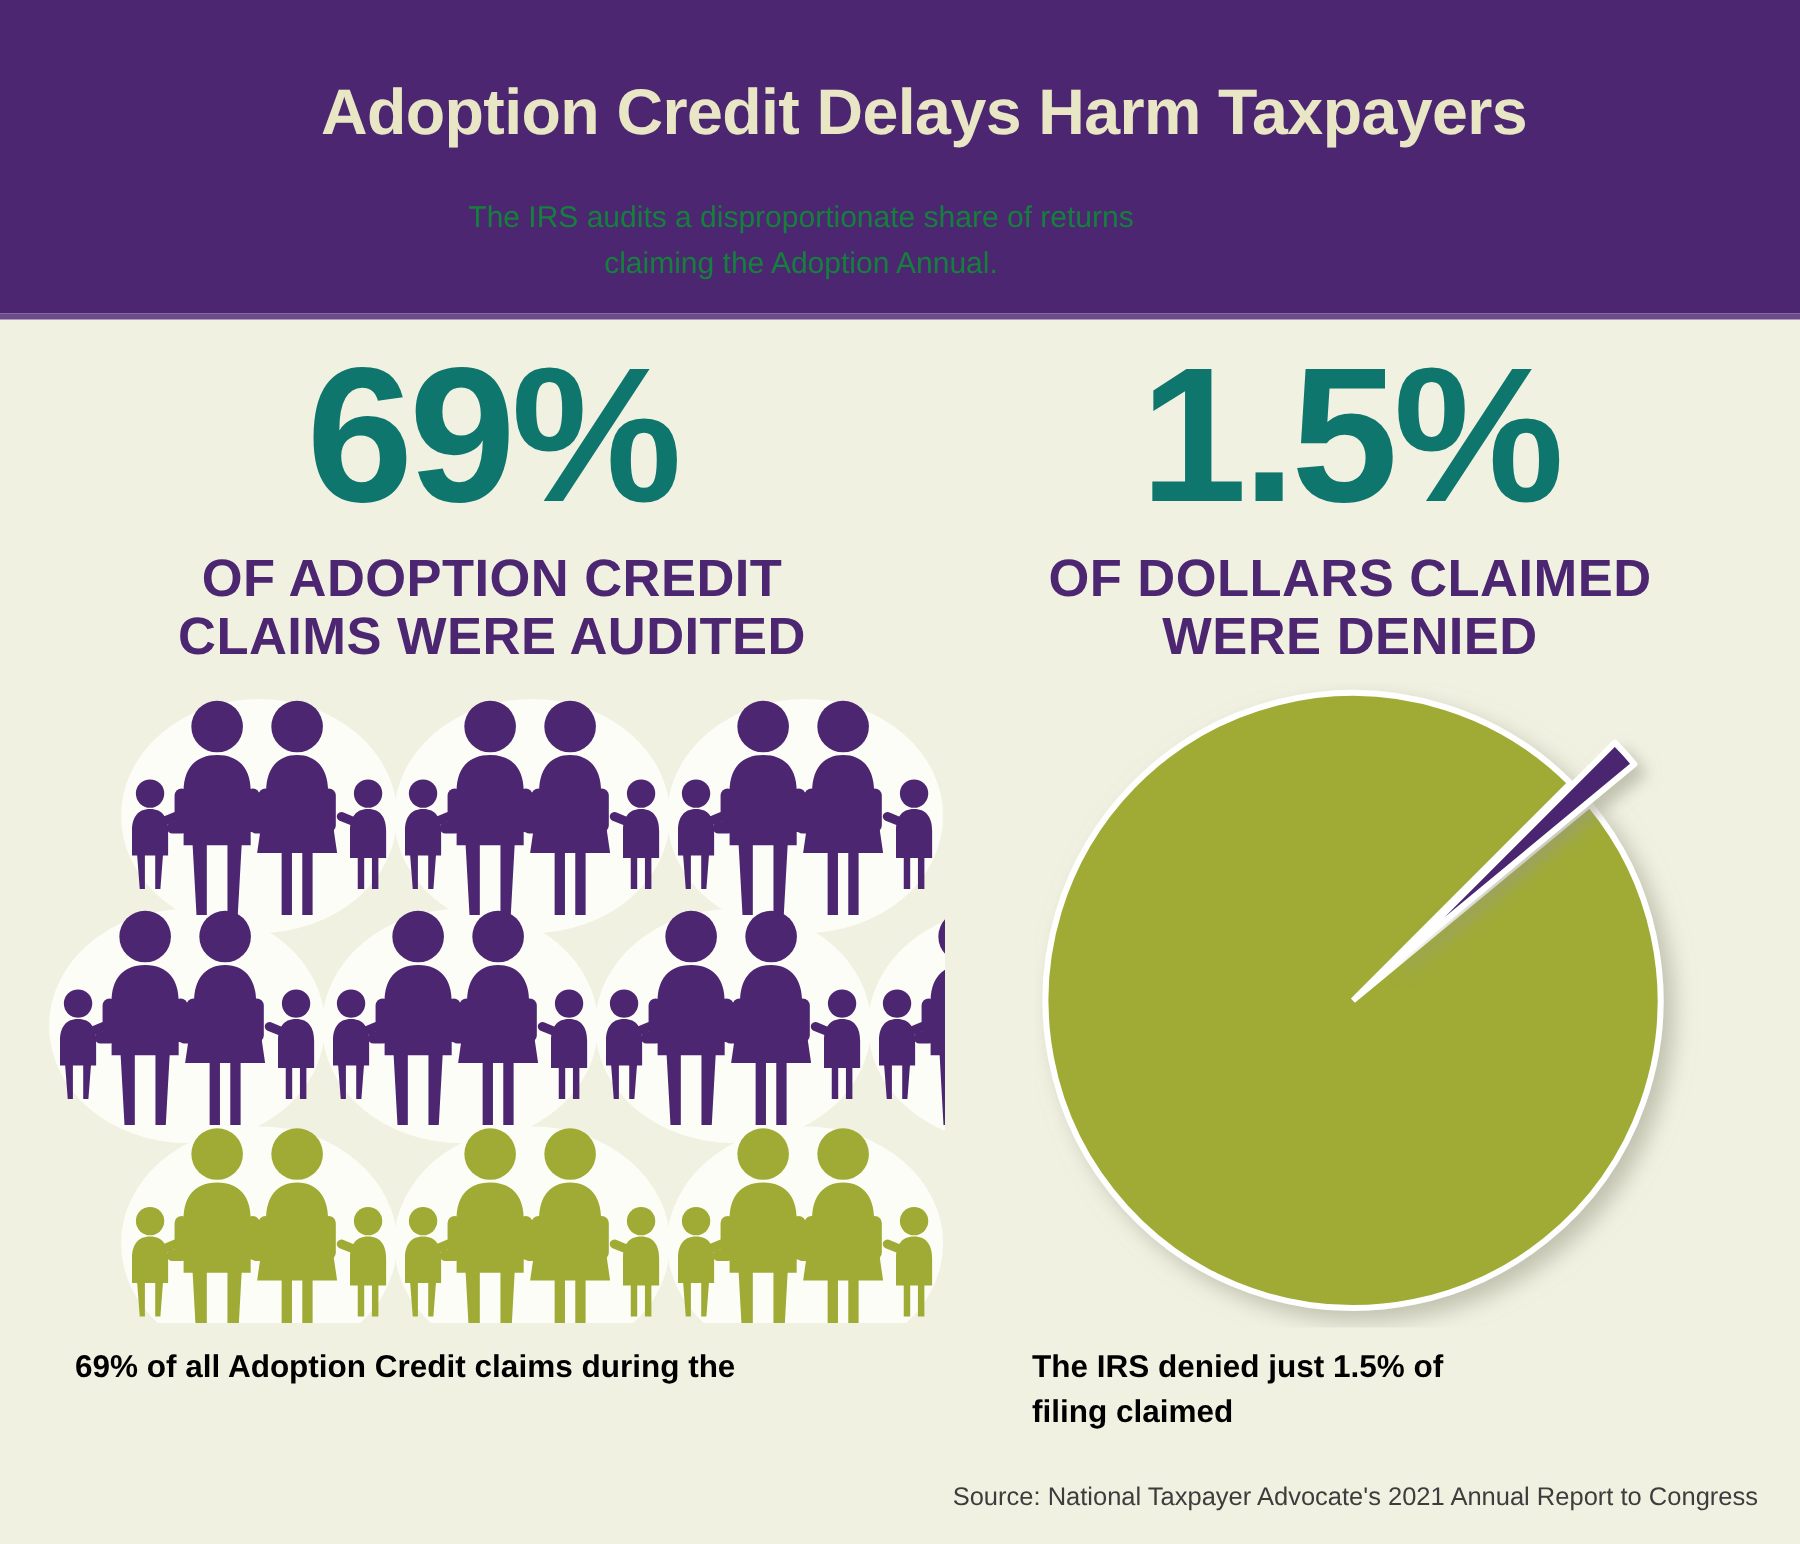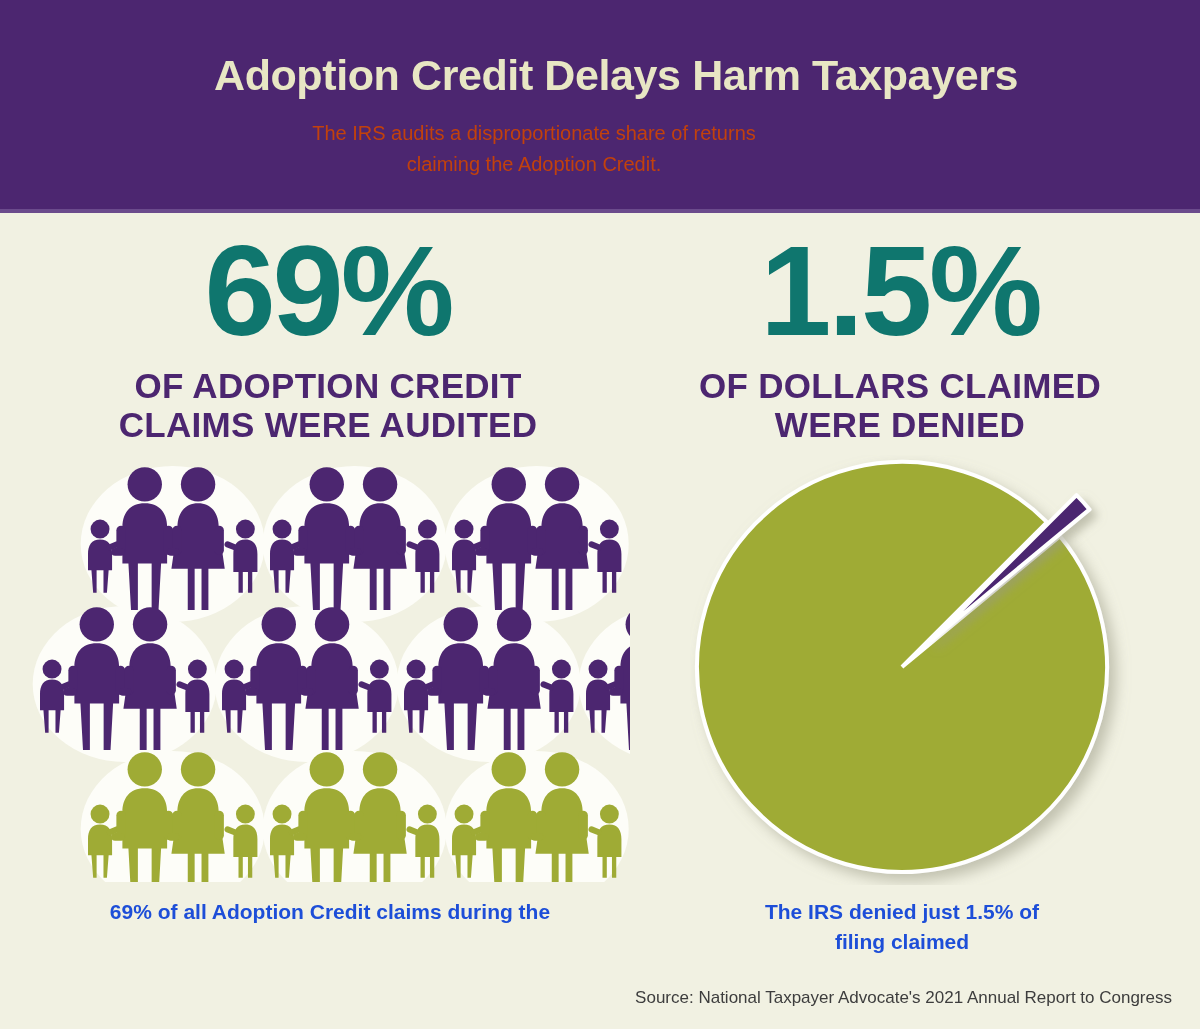--- a/index.html
+++ b/index.html
@@ -40,24 +40,24 @@
     text-align: center;
     color: #e8e6c4;
     font-size: 43px;
     font-weight: bold;
     letter-spacing: -0.4px;
     line-height: 1.1;
     font-family: "Liberation Sans", sans-serif;
   }
   .subhead {
     position: absolute;
-    left: 0; top: 118px;
+    left: 0; top: 130px;
     width: 1068px;
     text-align: center;
-    color: #c2410c;
+    color: #15803d;
     font-size: 20px;
     line-height: 1.55;
     font-weight: normal;
   }
   .subhead-line { display: block; }
 
   
   .col {
     position: absolute;
     top: 230px;
@@ -90,29 +90,29 @@
     position: absolute;
     left: 18px;
     top: 462px;
     width: 612px;
     height: 420px;
   }
   .pictogram svg { display: block; }
 
   .caption {
     position: absolute;
-    text-align: center;
-    color: #1d4ed8;
+    text-align: left;
+    color: #000000;
     font-size: 21px;
     font-weight: bold;
     line-height: 1.45;
   }
   .caption .l { display: block; }
   .caption-left  { left: 50px;  top: 897px; width: 560px; }
-  .caption-right { left: 652px; top: 897px; width: 500px; }
+  .caption-right { left: 688px; top: 897px; width: 500px; }
 
   
   .pie-wrap {
     position: absolute;
     left: 690px;
     top: 455px;
     width: 470px;
     height: 430px;
   }
   .pie-wrap svg { display: block; }
@@ -133,21 +133,21 @@
 
 <div id="infographic">
 
   <div class="header-band"></div>
   <div class="header-rule"></div>
 
   <div class="headline">Adoption Credit Delays Harm Taxpayers</div>
 
   <div class="subhead">
     <span class="subhead-line">The IRS audits a disproportionate share of returns</span>
-    <span class="subhead-line">claiming the Adoption Credit.</span>
+    <span class="subhead-line">claiming the Adoption Annual.</span>
   </div>
 
   <div class="col col-left">
     <div class="bignum">69%</div>
     <div class="bignum-sub">
       <span class="l">OF ADOPTION CREDIT</span>
       <span class="l">CLAIMS WERE AUDITED</span>
     </div>
   </div>
 

